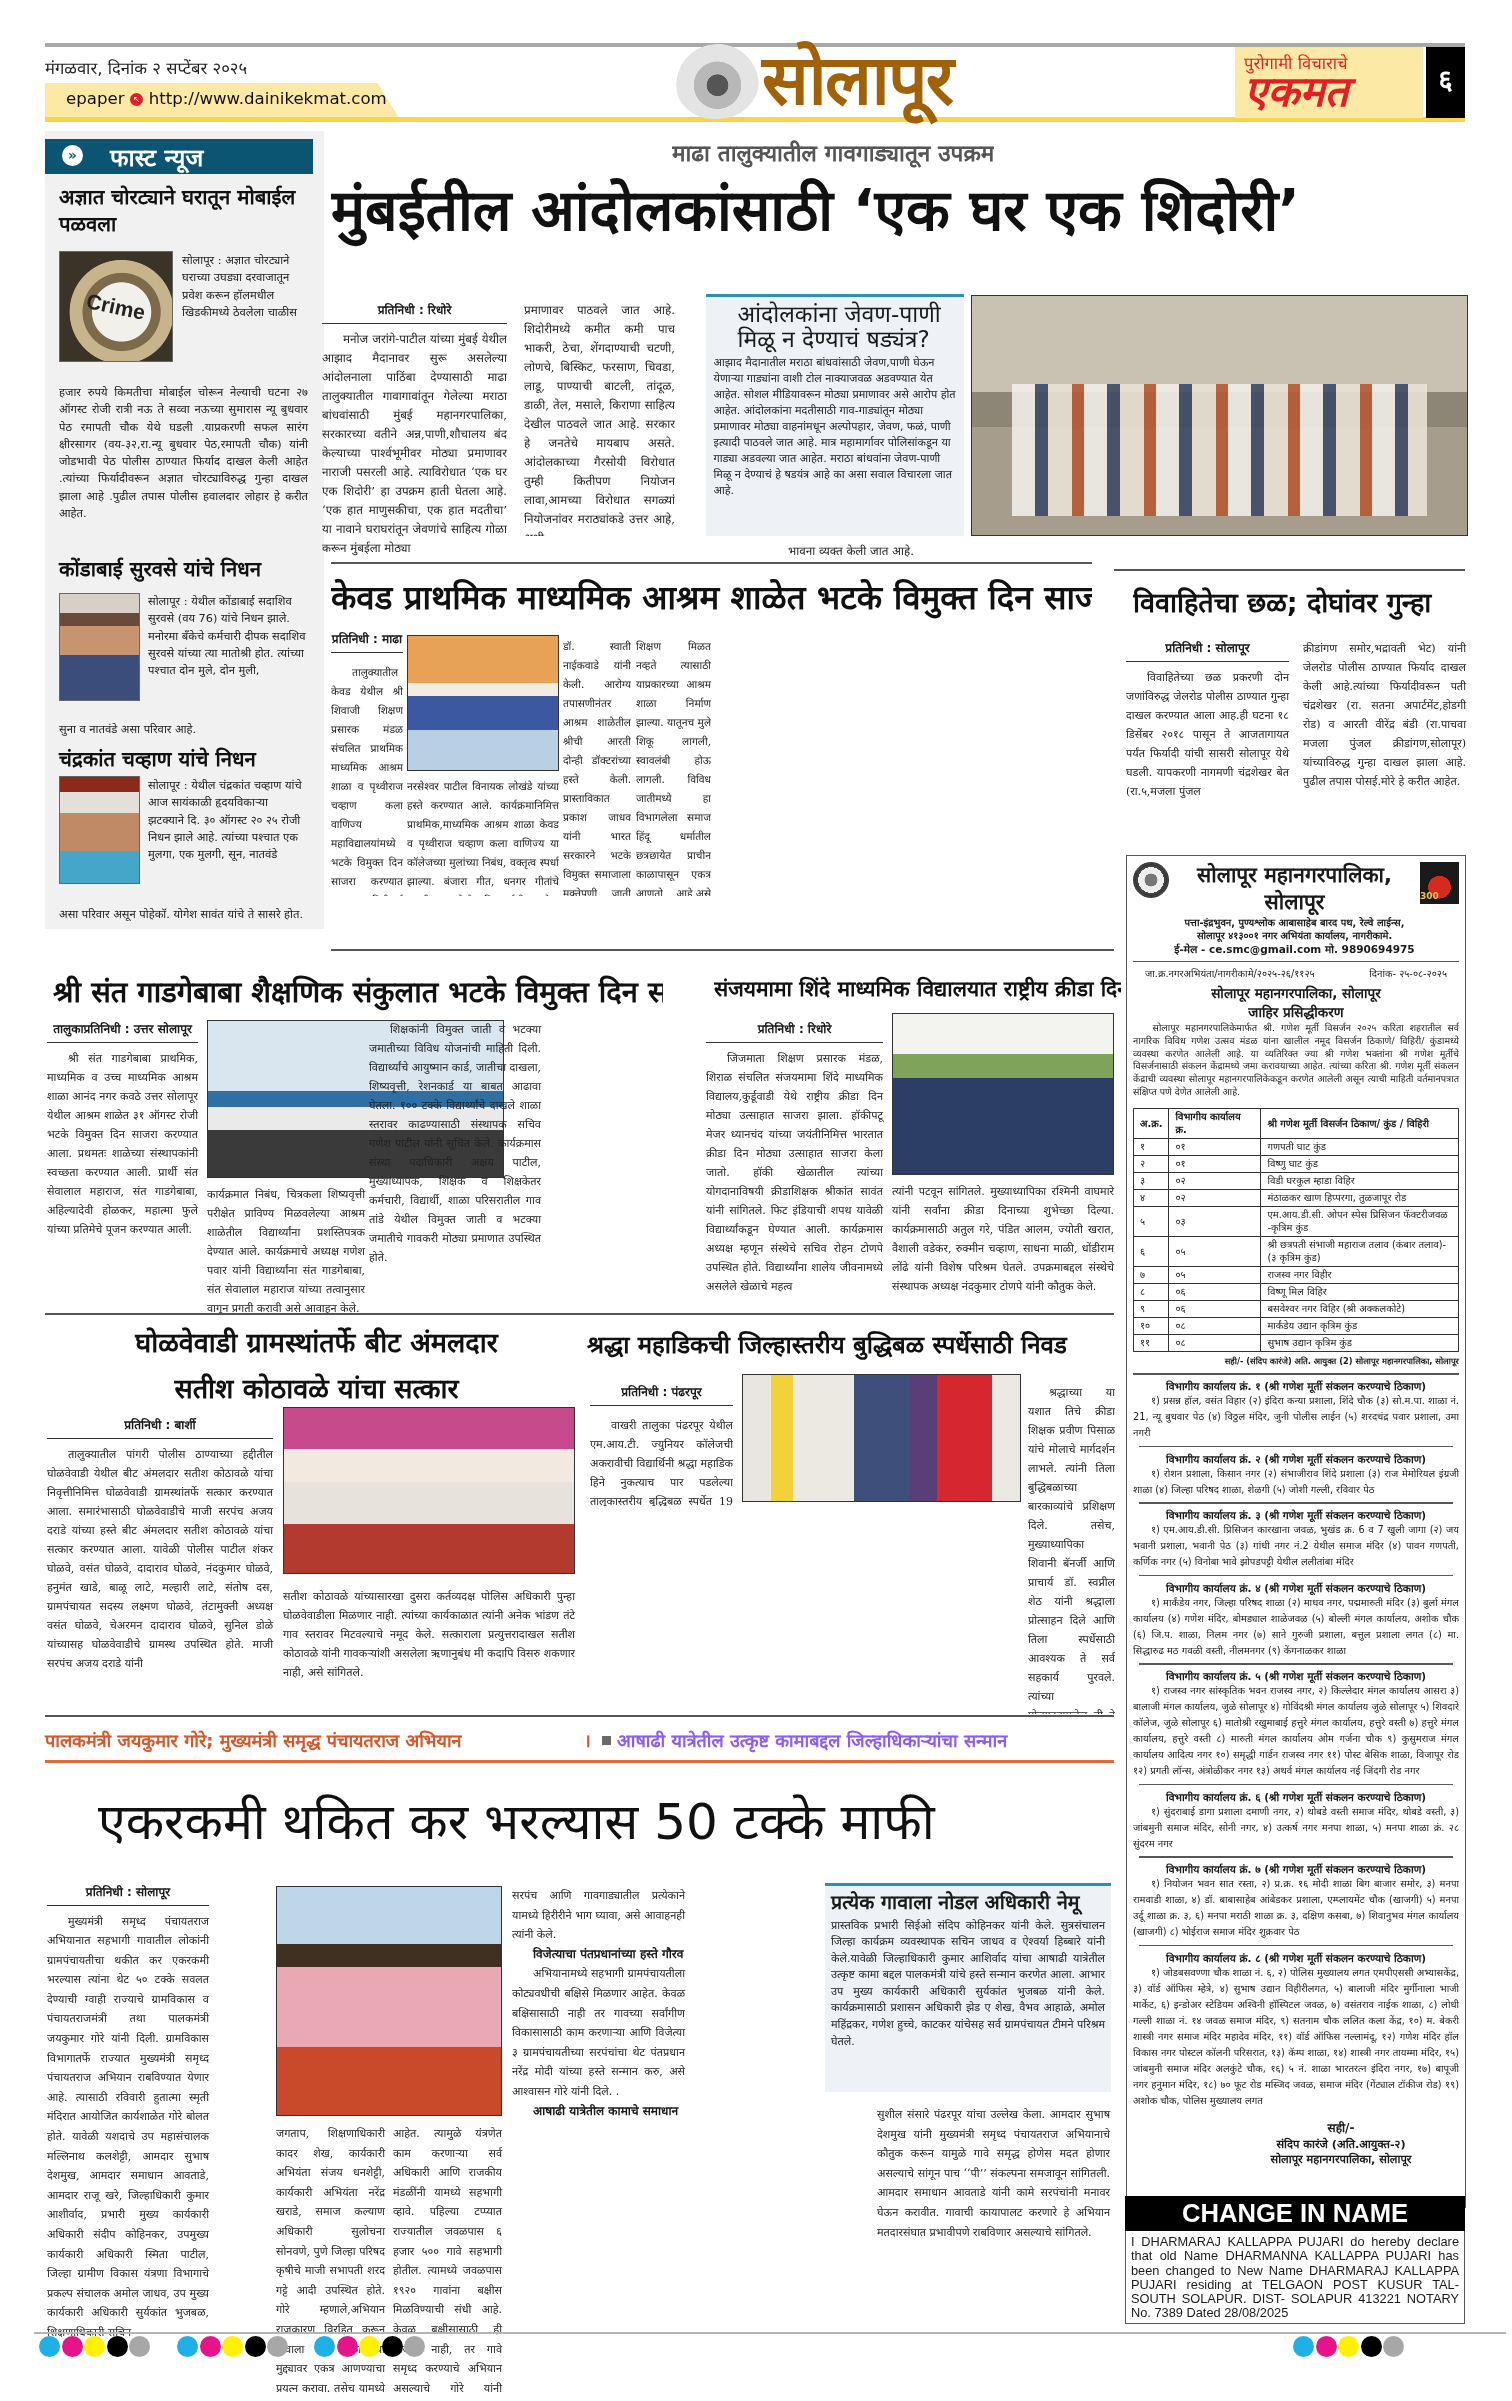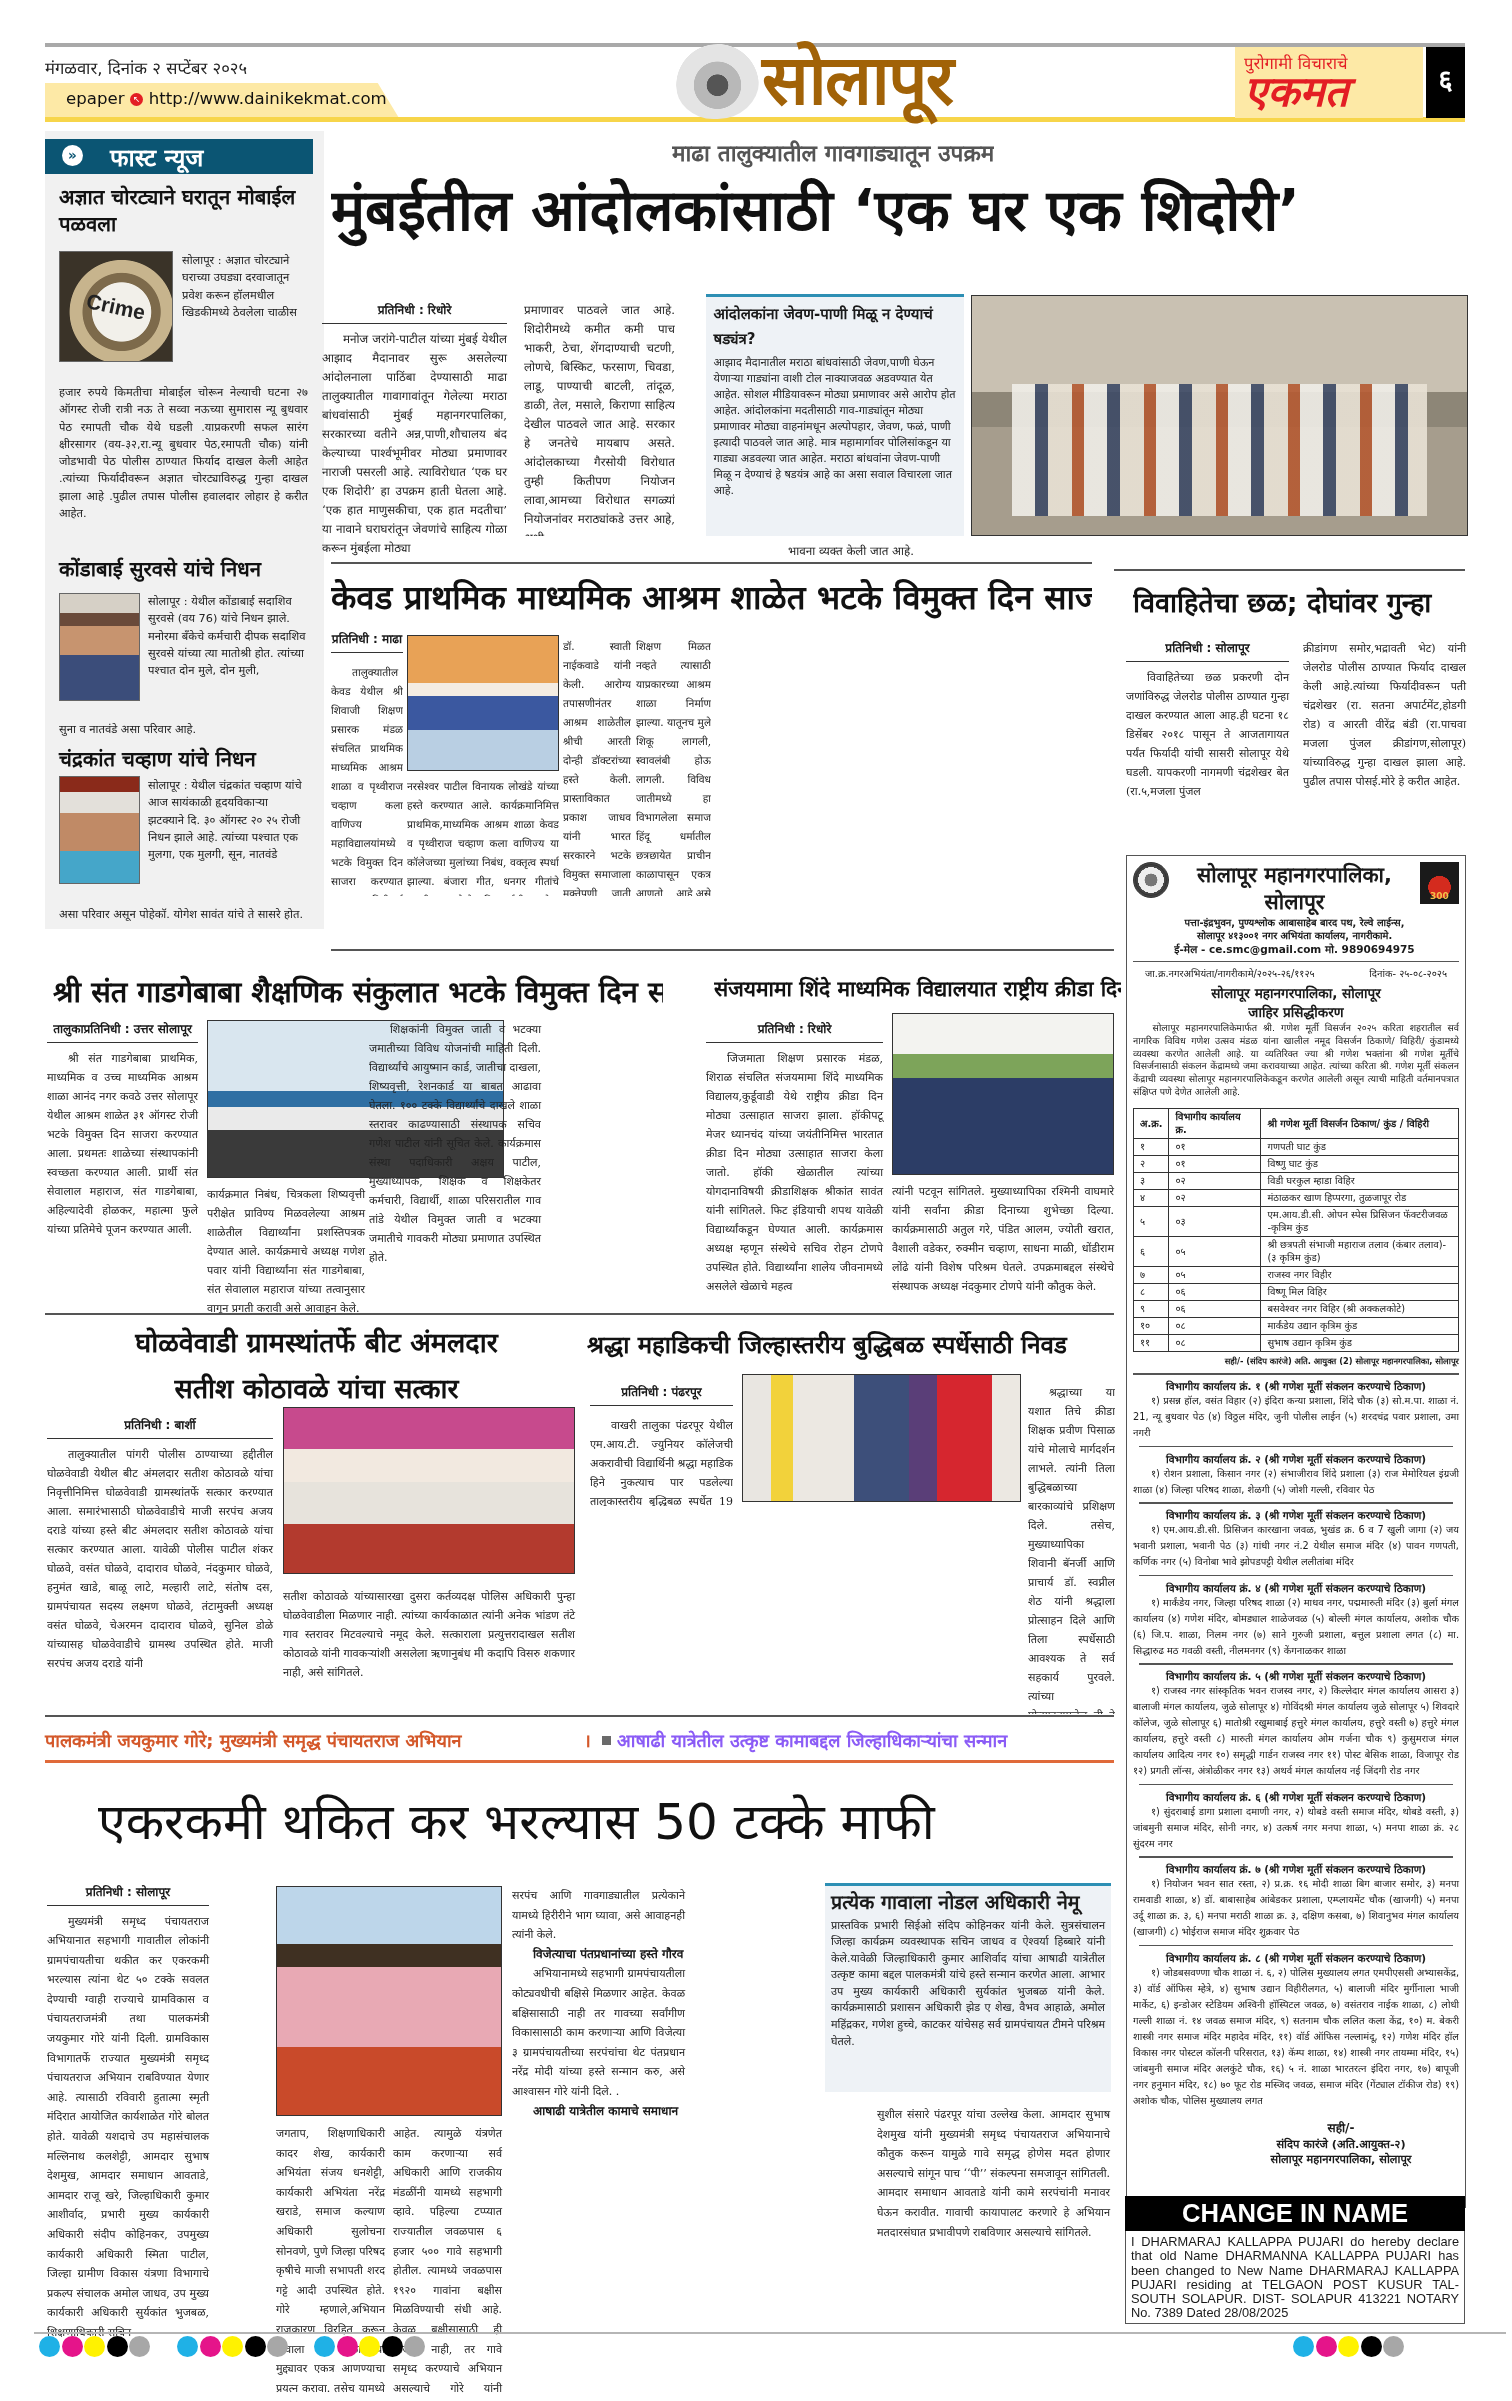--- a/index.html
+++ b/index.html
@@ -116,21 +116,21 @@
 <div class="abs headline" id="lead-headline">मुंबईतील आंदोलकांसाठी ‘एक घर एक शिदोरी’</div>
 
 <div class="abs" style="left:322px;top:301px;width:185px;">
   <div class="byline">प्रतिनिधी : रिधोरे</div>
   <div class="body-text para">मनोज जरांगे-पाटील यांच्या मुंबई येथील आझाद मैदानावर सुरू असलेल्या आंदोलनाला पाठिंबा देण्यासाठी माढा तालुक्यातील गावागावांतून गेलेल्या मराठा बांधवांसाठी मुंबई महानगरपालिका, सरकारच्या वतीने अन्न,पाणी,शौचालय बंद केल्याच्या पार्श्वभूमीवर मोठ्या प्रमाणावर नाराजी पसरली आहे. त्याविरोधात ‘एक घर एक शिदोरी’ हा उपक्रम हाती घेतला आहे. ‘एक हात माणुसकीचा, एक हात मदतीचा’ या नावाने घराघरांतून जेवणांचे साहित्य गोळा करून मुंबईला मोठ्या</div>
 </div>
 <div class="abs body-text" style="left:524px;top:301px;width:151px;height:235px;overflow:hidden;">प्रमाणावर पाठवले जात आहे. शिदोरीमध्ये कमीत कमी पाच भाकरी, ठेचा, शेंगदाण्याची चटणी, लोणचे, बिस्किट, फरसाण, चिवडा, लाडू, पाण्याची बाटली, तांदूळ, डाळी, तेल, मसाले, किराणा साहित्य देखील पाठवले जात आहे. सरकार हे जनतेचे मायबाप असते. आंदोलकाच्या गैरसोयी विरोधात तुम्ही कितीपण नियोजन लावा,आमच्या विरोधात सगळ्यां नियोजनांवर मराठ्यांकडे उत्तर आहे, अशी</div>
 
 <div class="teal-rule" style="left:706px;top:294px;width:258px;"></div>
 <div class="abs" id="sidebox">
-  <div style="font-weight:bold;font-size:15px;line-height:25px;padding:4.5px 7.5px 1.5px;">आंदोलकांना जेवण-पाणी मिळू न देण्याचं षड्यंत्र?</div>
+  <div style="font-weight:normal;font-size:23px;line-height:25px;padding:4.5px 7.5px 1.5px;margin-left:24px;">आंदोलकांना जेवण-पाणी मिळू न देण्याचं षड्यंत्र?</div>
   <div style="font-size:11px;line-height:16px;padding:1.5px 7.5px;">आझाद मैदानातील मराठा बांधवांसाठी जेवण,पाणी घेऊन येणाऱ्या गाड्यांना वाशी टोल नाक्याजवळ अडवण्यात येत आहेत. सोशल मीडियावरून मोठ्या प्रमाणावर असे आरोप होत आहेत. आंदोलकांना मदतीसाठी गाव-गाड्यांतून मोठ्या प्रमाणावर मोठ्या वाहनांमधून अल्पोपहार, जेवण, फळं, पाणी इत्यादी पाठवले जात आहे. मात्र महामार्गावर पोलिसांकडून या गाड्या अडवल्या जात आहेत. मराठा बांधवांना जेवण-पाणी मिळू न देण्याचं हे षडयंत्र आहे का असा सवाल विचारला जात आहे.</div>
 </div>
 <div class="abs body-text" style="left:768px;top:542px;width:166px;text-align:center;">भावना व्यक्त केली जात आहे.</div>
 
 <div class="photo" style="left:971px;top:295px;width:497px;height:241px;">
   <div class="photo-inner" style="background:linear-gradient(180deg,#c9c1b2 0 40%, #8d8677 40% 55%, #a69d8d 55% 100%);position:relative;">
     <div style="position:absolute;left:8%;bottom:8%;width:84%;height:55%;background:repeating-linear-gradient(90deg,#f0eee8 0 22.6px,#3d4a66 22.6px 36px,#e9e2d5 36px 60px,#b55a32 60px 72px);opacity:.9;"></div>
   </div>
 </div>
 
@@ -232,21 +232,21 @@
 
 <div class="abs" id="notice">
   <div style="display:flex;align-items:flex-start;padding:6px 6px 0;">
     <div style="width:36px;height:36px;border-radius:50%;border:3px double #333;background:radial-gradient(circle,#777 0 30%,#eee 31% 60%,#444 61%);flex:none;"></div>
     <div style="flex:1;text-align:center;">
       <div style="font-size:21px;font-weight:bold;line-height:27px;">सोलापूर महानगरपालिका, सोलापूर</div>
       <div style="font-size:9.8px;font-weight:bold;">पत्ता-इंद्रभुवन, पुण्यश्लोक आबासाहेब बारद पथ, रेल्वे लाईन्स,</div>
       <div style="font-size:9.8px;font-weight:bold;">सोलापूर ४१३००१ नगर अभियंता कार्यालय, नागरीकामे.</div>
       <div style="font-size:10.5px;font-weight:bold;">ई-मेल - ce.smc@gmail.com मो. 9890694975</div>
     </div>
-    <div style="width:39px;height:42px;background:radial-gradient(circle at 50% 60%,#d42b1e 0 35%,#1a1a1a 36%);flex:none;color:#f5c04a;font-size:9px;font-weight:bold;text-align:center;line-height:68px;">300</div>
+    <div style="width:39px;height:42px;background:radial-gradient(circle at 50% 60%,#d42b1e 0 35%,#1a1a1a 36%);flex:none;color:#f5c04a;font-size:9px;font-weight:bold;text-align:left;line-height:68px;">300</div>
   </div>
   <div style="height:1.5px;background:#555;margin:4.5px 6px;"></div>
   <div style="display:flex;justify-content:space-between;padding:0 18px;font-size:9.8px;">
     <span>जा.क्र.नगरअभियंता/नागरीकामे/२०२५-२६/११२५</span>
     <span>दिनांक- २५-०८-२०२५</span>
   </div>
   <div style="text-align:center;font-weight:bold;font-size:13.6px;margin-top:3px;">सोलापूर महानगरपालिका, सोलापूर</div>
   <div style="text-align:center;font-weight:bold;font-size:13.6px;">जाहिर प्रसिद्धीकरण</div>
   <div style="font-size:9.4px;line-height:12.8px;text-align:justify;text-indent:19.6px;padding:1.5px 6px;">सोलापूर महानगरपालिकेमार्फत श्री. गणेश मूर्ती विसर्जन २०२५ करिता शहरातील सर्व नागरिक विविध गणेश उत्सव मंडळ यांना खालील नमूद विसर्जन ठिकाणे/ विहिरी/ कुंडामध्ये व्यवस्था करणेत आलेली आहे. या व्यतिरिक्त ज्या श्री गणेश भक्तांना श्री गणेश मूर्तीचे विसर्जनासाठी संकलन केंद्रामध्ये जमा करावयाच्या आहेत. त्यांच्या करिता श्री. गणेश मूर्ती संकलन केंद्राची व्यवस्था सोलापूर महानगरपालिकेकडून करणेत आलेली असून त्याची माहिती वर्तमानपत्रात संक्षिप्त पणे देणेत आलेली आहे.</div>
   <div style="padding:7.5px 6px 0;">

